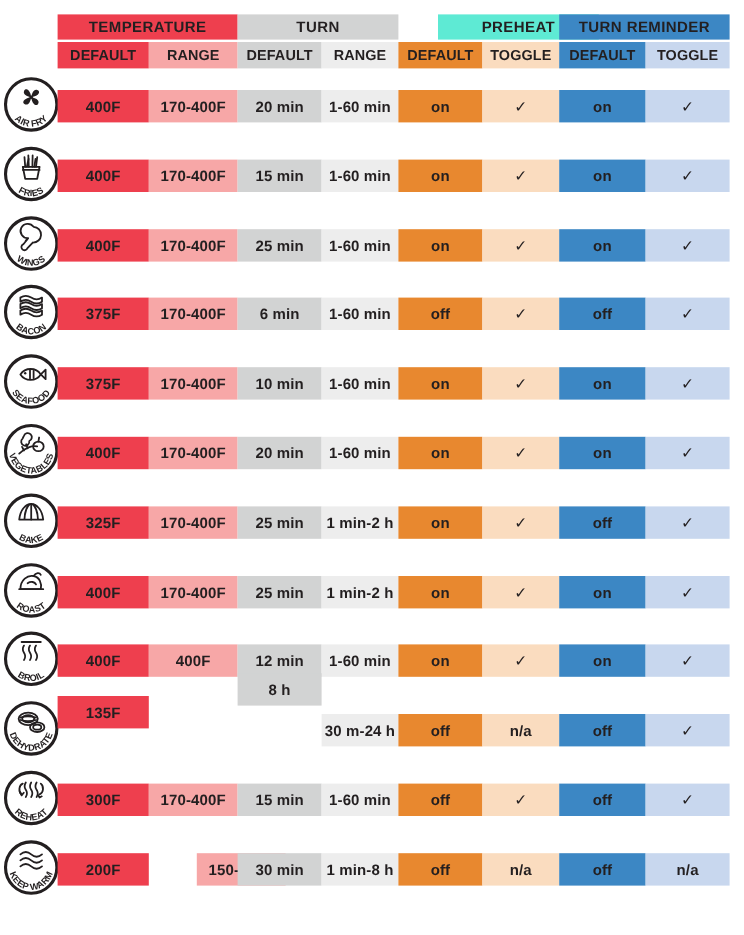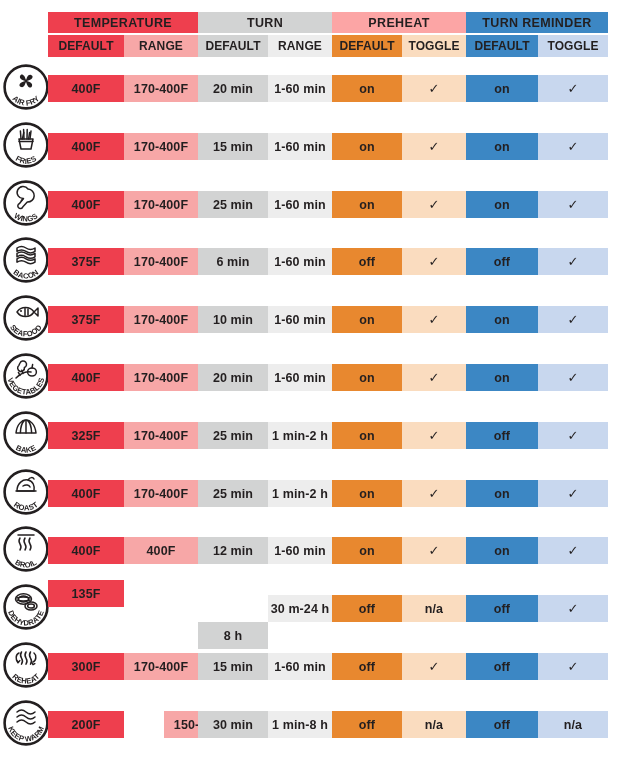--- a/index.html
+++ b/index.html
@@ -42,21 +42,21 @@
   .c-temp-r  {background:#F7A7A7;color:#231f20;}
   .c-time-d  {background:#D2D3D3;color:#231f20;}
   .c-time-r  {background:#EDEDED;color:#231f20;}
   .c-pre-d   {background:#E8882F;color:#231f20;}
   .c-pre-t   {background:#FADCBF;color:#231f20;}
   .c-turn-d  {background:#3C87C4;color:#231f20;}
   .c-turn-t  {background:#C8D7EE;color:#231f20;}
 
   .h-temp {background:#EE3F4E;}
   .h-time {background:#D2D3D3;}
-  .h-pre  {background:#fca5a5;}
+  .h-pre  {background:#5eead4;margin-left:33px;}
   .h-turn {background:#3C87C4;}
 
   
   .icon-badge{
     position:absolute;
     width:48px;height:48px;
     left:2px;
   }
   .icon-badge svg{display:block;width:48px;height:48px;}
 
@@ -298,21 +298,21 @@
           <ellipse cx="5" cy="5" rx="6" ry="4" stroke="#231f20" fill="none" stroke-width="1.5" stroke-linecap="round" stroke-linejoin="round"></ellipse>
           <ellipse cx="5" cy="5" rx="3.4" ry="2.1" stroke="#231f20" fill="none" stroke-width="1.5" stroke-linecap="round" stroke-linejoin="round"></ellipse>
         </g>
         <defs>
           <path id="arc9" d="M 5.5,24 A 18.5,18.5 0 0 0 42.5,24" fill="none"></path>
         </defs>
         <text font-family="Liberation Sans, sans-serif" font-size="7.6" font-weight="bold" fill="#231f20" letter-spacing="0.2"><textPath href="#arc9" startOffset="50%" text-anchor="middle">DEHYDRATE</textPath></text>
       </svg>
     </div>
     <div class="cell c-temp-d" style="left: 48px; top: 580px; width: 76px; height: 27px; text-align: center;">135F</div>
-    <div class="cell c-time-d" style="left: 198px; top: 622px; width: 70px; height: 27px;">8 h</div>
+    <div class="cell c-time-d" style="left: 198px; top: 561px; width: 70px; height: 27px;">8 h</div>
     <div class="cell c-time-r" style="left: 268px; top: 595px; width: 64px; height: 27px;">30 m-24 h</div>
     <div class="cell c-pre-d" style="left: 332px; top: 595px; width: 70px; height: 27px;">off</div>
     <div class="cell c-pre-t" style="left: 402px; top: 595px; width: 64px; height: 27px;">n/a</div>
     <div class="cell c-turn-d" style="left: 466px; top: 595px; width: 72px; height: 27px;">off</div>
     <div class="cell c-turn-t tick" style="left: 538px; top: 595px; width: 70px; height: 27px; font-weight: normal; font-size: 13px;">✓</div>
     <div class="icon-badge" style="top: 641px;">
       <svg viewBox="0 0 48 48" xmlns="http://www.w3.org/2000/svg">
         <circle cx="24" cy="24" r="21.4" fill="#ffffff" stroke="#231f20" stroke-width="2.6"></circle>
         <g transform="translate(24,18)">
           <path d="M-4.5,-7 q-2,3.2 0,6.2 q2,3 0,6" stroke="#231f20" fill="none" stroke-width="1.5" stroke-linecap="round" stroke-linejoin="round"></path>

